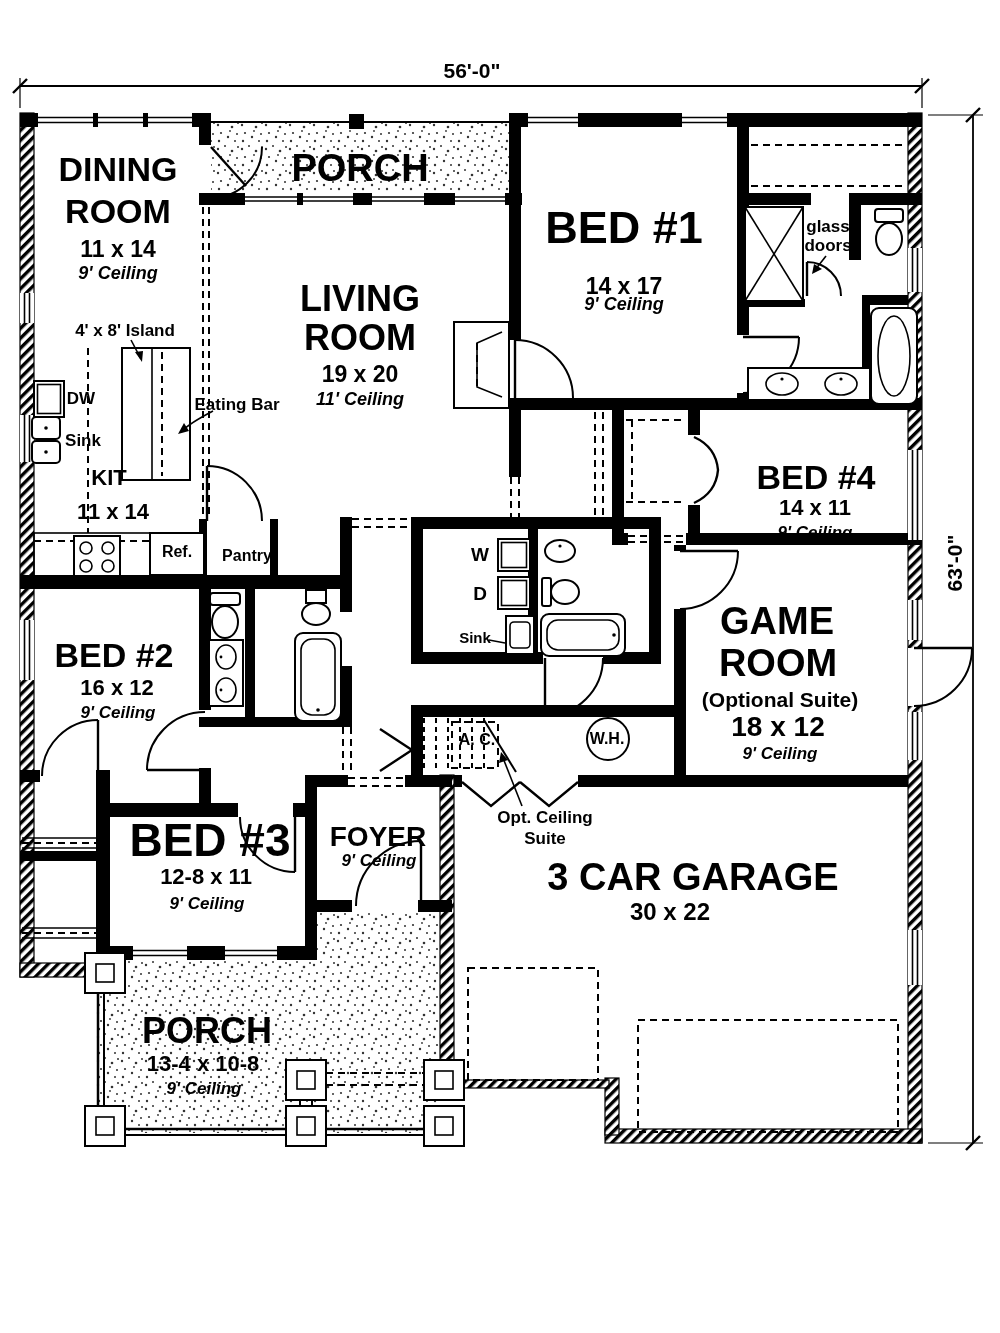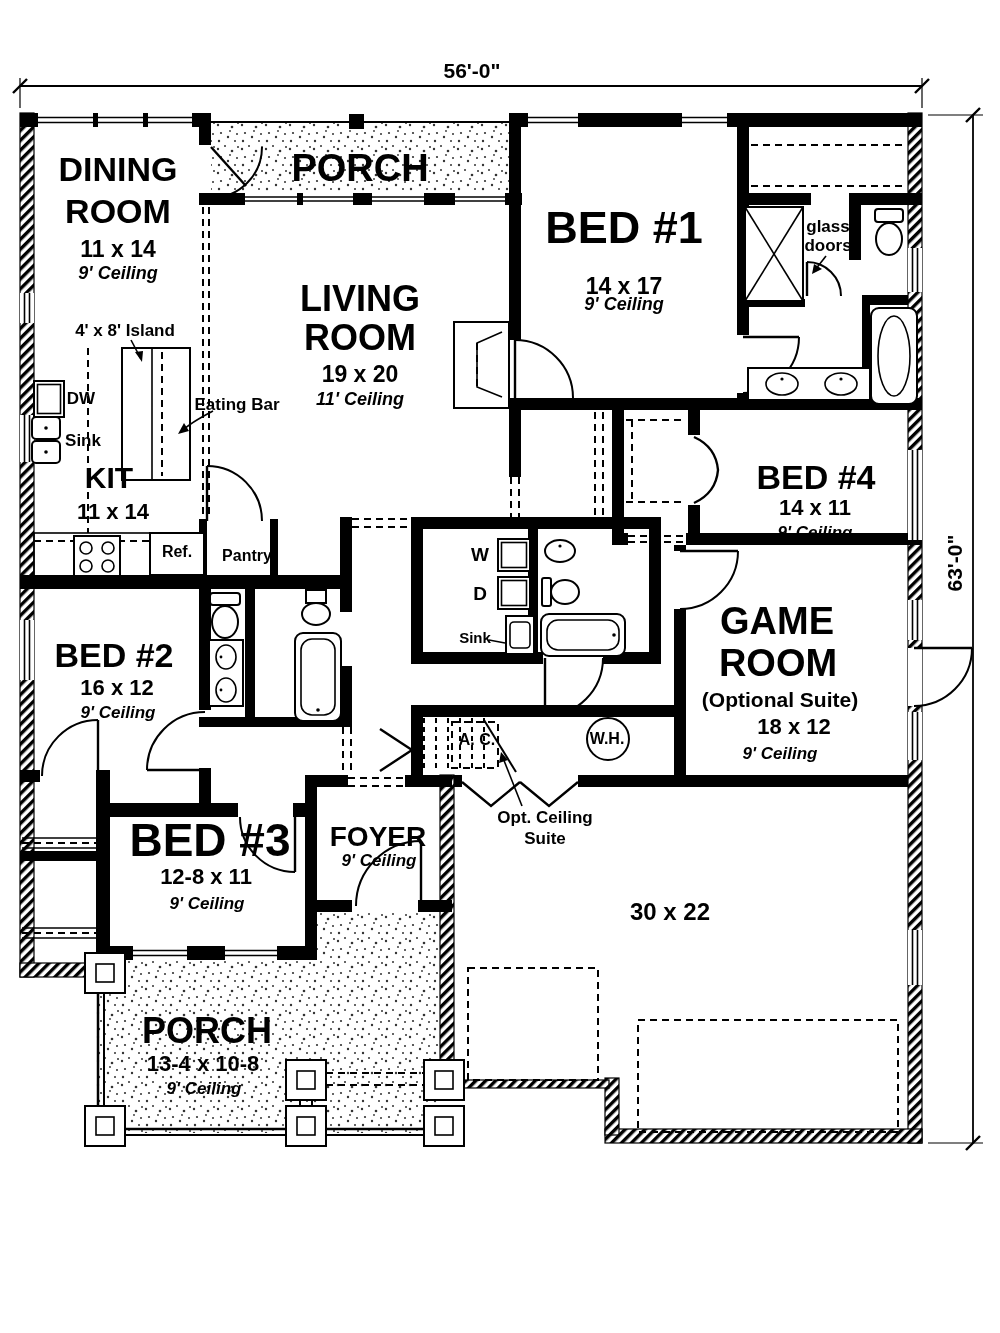--- a/index.html
+++ b/index.html
@@ -469,53 +469,54 @@
   <div class="lbl" style="left:624px;top:286px;font-size:23px">14 x 17</div>
   <div class="lbl it" style="left:624px;top:304px;font-size:18px">9' Ceiling</div>
 
   <div class="lbl" style="left:828px;top:226px;font-size:17px">glass</div>
   <div class="lbl" style="left:828px;top:245px;font-size:17px">doors</div>
 
   <div class="lbl" style="left:125px;top:330px;font-size:17px">4' x 8' Island</div>
   <div class="lbl" style="left:237px;top:404px;font-size:17px">Eating Bar</div>
   <div class="lbl" style="left:81px;top:398px;font-size:17px">DW</div>
   <div class="lbl" style="left:83px;top:440px;font-size:17px">Sink</div>
-  <div class="lbl" style="left:109px;top:478px;font-size:30px">KIT</div>
+  <div class="lbl" style="left:109px;top:478px;font-size:22px">KIT</div>
   <div class="lbl" style="left:113px;top:512px;font-size:22px">11 x 14</div>
   <div class="lbl" style="left:177px;top:552px;font-size:16px">Ref.</div>
   <div class="lbl" style="left:247px;top:556px;font-size:16px">Pantry</div>
 
   <div class="lbl" style="left:816px;top:477px;font-size:34px">BED #4</div>
   <div class="lbl" style="left:815px;top:508px;font-size:22px">14 x 11</div>
   <div class="lbl it" style="left:815px;top:532px;font-size:17px">9' Ceiling</div>
 
   <div class="lbl" style="left:480px;top:554px;font-size:19px">W</div>
   <div class="lbl" style="left:480px;top:593px;font-size:19px">D</div>
   <div class="lbl" style="left:475px;top:637px;font-size:15px">Sink</div>
 
   <div class="lbl" style="left:114px;top:655px;font-size:34px">BED #2</div>
   <div class="lbl" style="left:117px;top:688px;font-size:22px">16 x 12</div>
   <div class="lbl it" style="left:118px;top:712px;font-size:17px">9' Ceiling</div>
 
   <div class="lbl" style="left:777px;top:621px;font-size:38px">GAME</div>
   <div class="lbl" style="left:778px;top:663px;font-size:38px">ROOM</div>
   <div class="lbl" style="left:780px;top:699px;font-size:21px">(Optional Suite)</div>
-  <div class="lbl" style="left:794px;top:727px;font-size:22px">18 x 12</div>
+  <div class="lbl" style="left:778px;top:727px;font-size:28px">18 x 12</div>
   <div class="lbl it" style="left:780px;top:753px;font-size:17px">9' Ceiling</div>
 
   <div class="lbl" style="left:477px;top:740px;font-size:16px">A. C.</div>
   <div class="lbl" style="left:607px;top:739px;font-size:16px">W.H.</div>
   <div class="lbl" style="left:545px;top:817px;font-size:17px">Opt. Ceiling</div>
   <div class="lbl" style="left:545px;top:838px;font-size:17px">Suite</div>
 
   <div class="lbl" style="left:210px;top:840px;font-size:46px">BED #3</div>
   <div class="lbl" style="left:206px;top:877px;font-size:22px">12-8 x 11</div>
   <div class="lbl it" style="left:207px;top:903px;font-size:17px">9' Ceiling</div>
 
   <div class="lbl" style="left:378px;top:837px;font-size:28px">FOYER</div>
   <div class="lbl it" style="left:379px;top:860px;font-size:17px">9' Ceiling</div>
 
+  <div class="lbl" style="left:693px;top:877px;font-size:38px">3 CAR GARAGE</div>
   <div class="lbl" style="left:670px;top:912px;font-size:24px">30 x 22</div>
 
   <div class="lbl" style="left:207px;top:1031px;font-size:36px">PORCH</div>
   <div class="lbl" style="left:203px;top:1064px;font-size:22px">13-4 x 10-8</div>
   <div class="lbl it" style="left:204px;top:1088px;font-size:17px">9' Ceiling</div>
 </div>
 
 </body></html>

